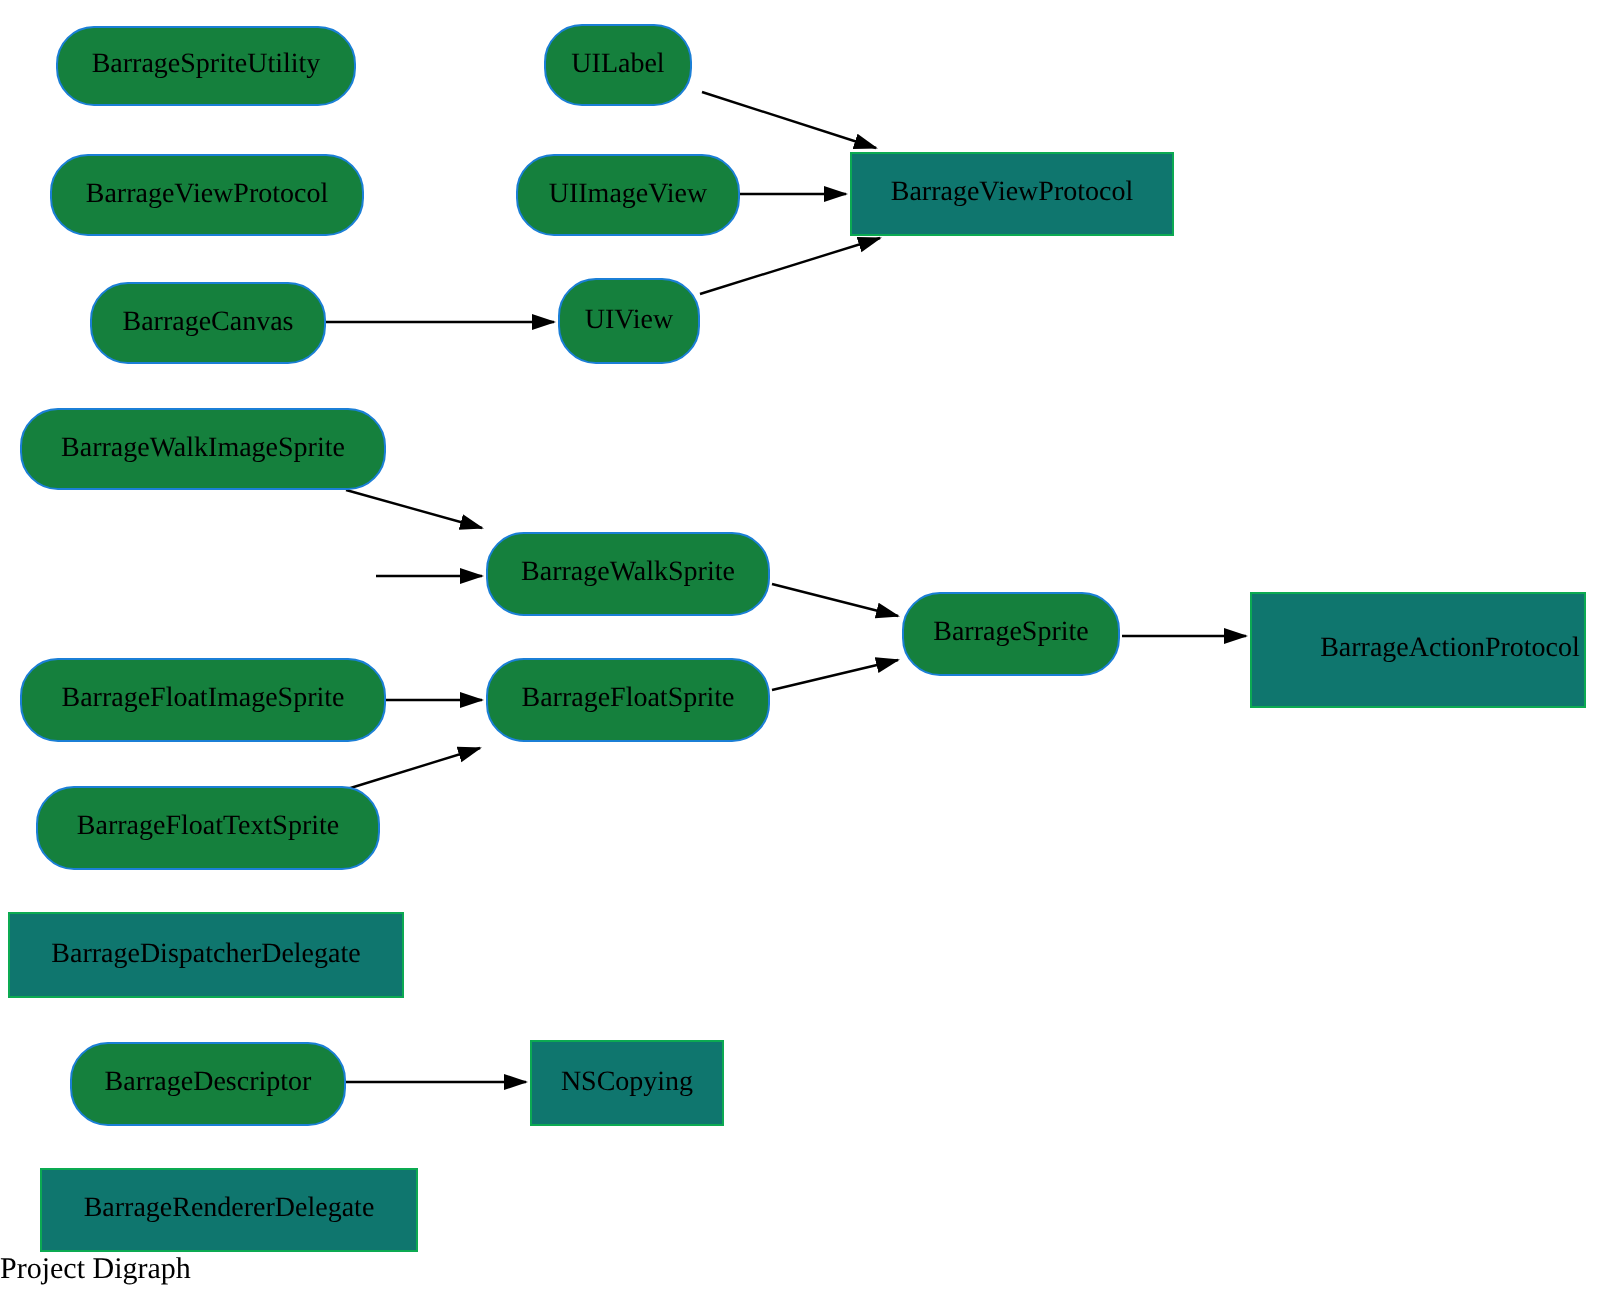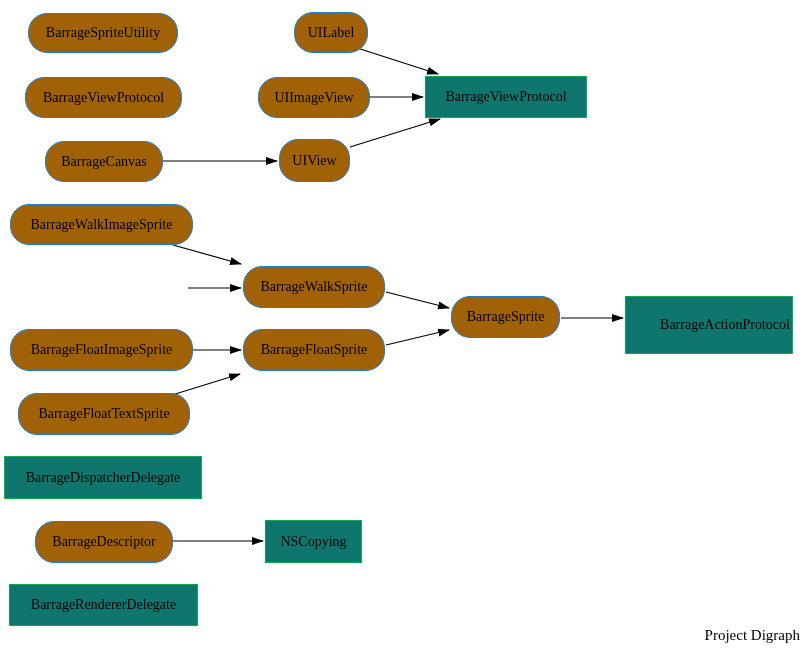--- a/index.html
+++ b/index.html
@@ -28,59 +28,59 @@
     display: flex;
     align-items: center;
     justify-content: center;
     font-size: 14px;
     color: #000000;
     white-space: nowrap;
     box-sizing: border-box;
     line-height: 1;
   }
   .node.class {
-    background: #a16207;
+    background: #15803d;
     border: 1px solid #1b7fd6;
     border-radius: 19px;
   }
   .node.protocol {
     background: #0f766e;
     border: 1px solid #0caa52;
     border-radius: 0;
   }
   #graph-title {
     position: absolute;
     left: 0;
     top: 627px;
     width: 800px;
-    text-align: right;
+    text-align: left;
     font-size: 15px;
     color: #000000;
   }
 
   
   #n-barrage-sprite-utility     { left: 28px;  top: 13px;  width: 150px; height: 40px; }
-  #n-ui-label                   { left: 294px; top: 12px;  width: 74px;  height: 41px; }
+  #n-ui-label                   { left: 272px; top: 12px;  width: 74px;  height: 41px; }
   #n-barrage-sprite-factory     { left: 25px;  top: 77px;  width: 157px; height: 41px; }
   #n-ui-image-view              { left: 258px; top: 77px;  width: 112px; height: 41px; }
   #n-barrage-view-protocol      { left: 425px; top: 76px;  width: 162px; height: 42px; }
   #n-barrage-canvas             { left: 45px;  top: 141px; width: 118px; height: 41px; }
   #n-ui-view                    { left: 279px; top: 139px; width: 71px;  height: 43px; }
   #n-barrage-walk-image-sprite  { left: 10px;  top: 204px; width: 183px; height: 41px; }
   #n-barrage-walk-text-sprite   { left: 18px;  top: 267px; width: 170px; height: 41px; }
   #n-barrage-walk-sprite        { left: 243px; top: 266px; width: 142px; height: 42px; }
   #n-barrage-float-image-sprite { left: 10px;  top: 329px; width: 183px; height: 42px; }
   #n-barrage-float-sprite       { left: 243px; top: 329px; width: 142px; height: 42px; }
   #n-barrage-float-text-sprite  { left: 18px;  top: 393px; width: 172px; height: 42px; }
   #n-barrage-sprite             { left: 451px; top: 296px; width: 109px; height: 42px; }
   #n-barrage-action-protocol    { left: 625px; top: 296px; width: 168px; height: 58px; padding-left: 32px; }
   #n-barrage-dispatcher-delegate{ left: 4px;   top: 456px; width: 198px; height: 43px; }
   #n-barrage-descriptor         { left: 35px;  top: 521px; width: 138px; height: 42px; }
   #n-ns-copying                 { left: 265px; top: 520px; width: 97px;  height: 43px; }
-  #n-barrage-renderer-delegate  { left: 9px;   top: 584px; width: 189px; height: 42px; }
+  #n-barrage-renderer-delegate  { left: 20px;   top: 584px; width: 189px; height: 42px; }
 </style>
 </head>
 <body>
 
 <div id="canvas">
 
   <svg id="edges" width="800" height="656" viewBox="0 0 800 656" xmlns="http://www.w3.org/2000/svg">
     <defs>
       <marker id="arrow" markerWidth="12" markerHeight="9" refX="11" refY="4.5" orient="auto" markerUnits="userSpaceOnUse">
         <path d="M0,0.5 L12,4.5 L0,8.5 z" fill="#000000"></path>

